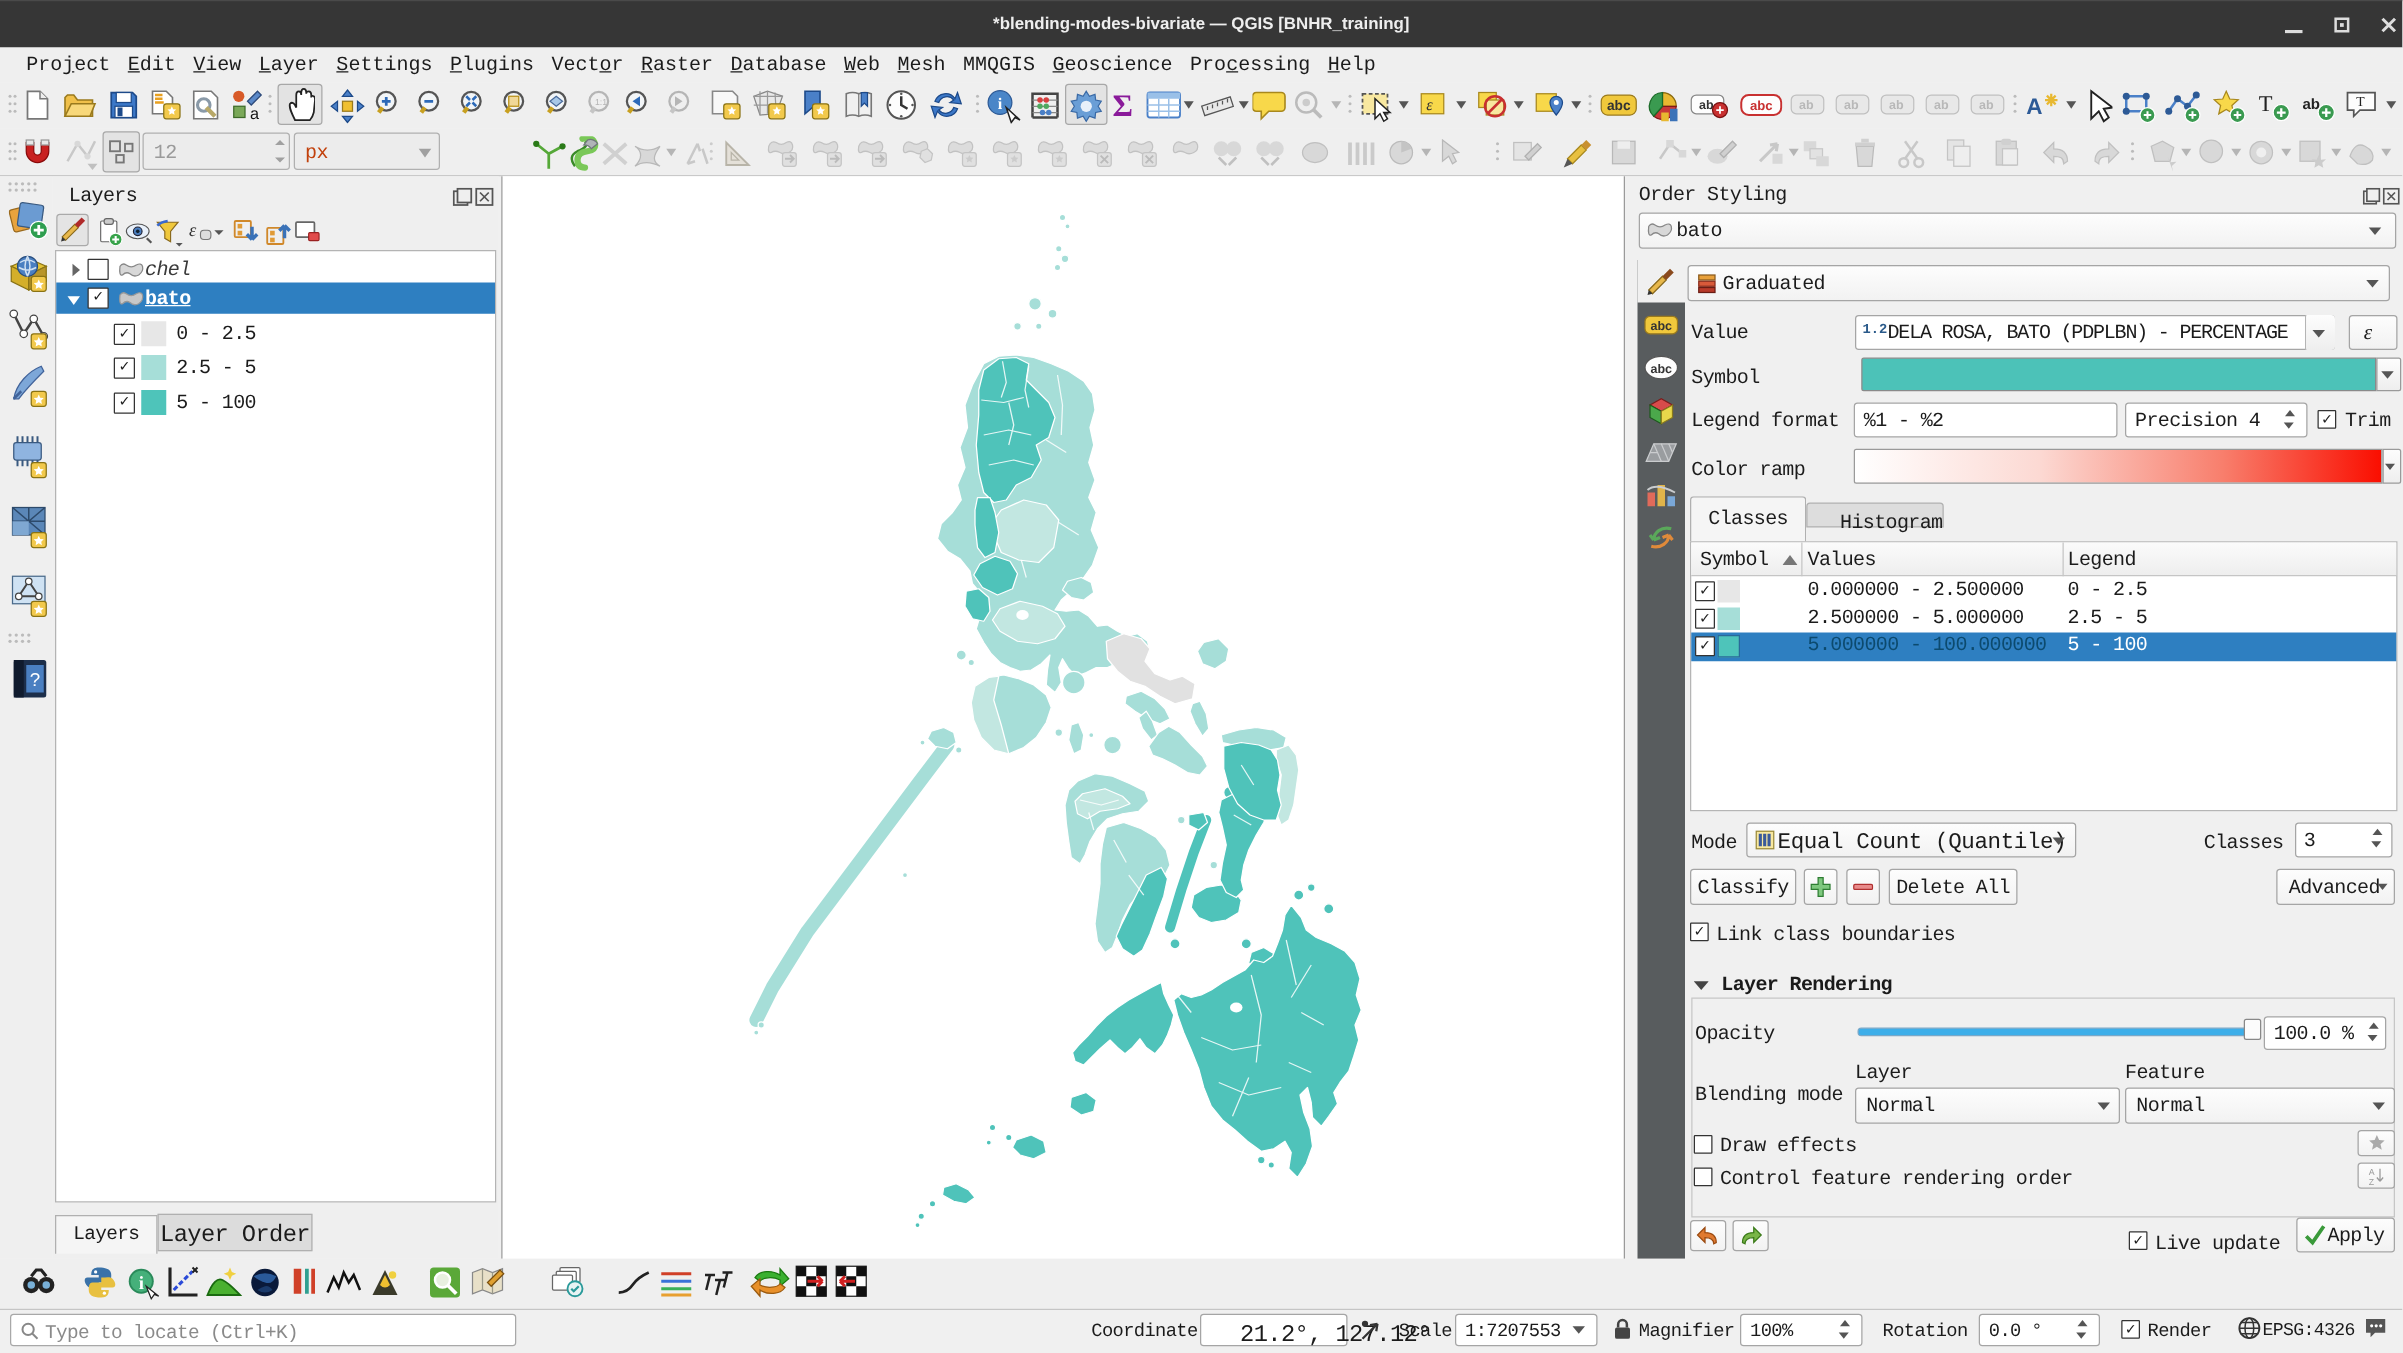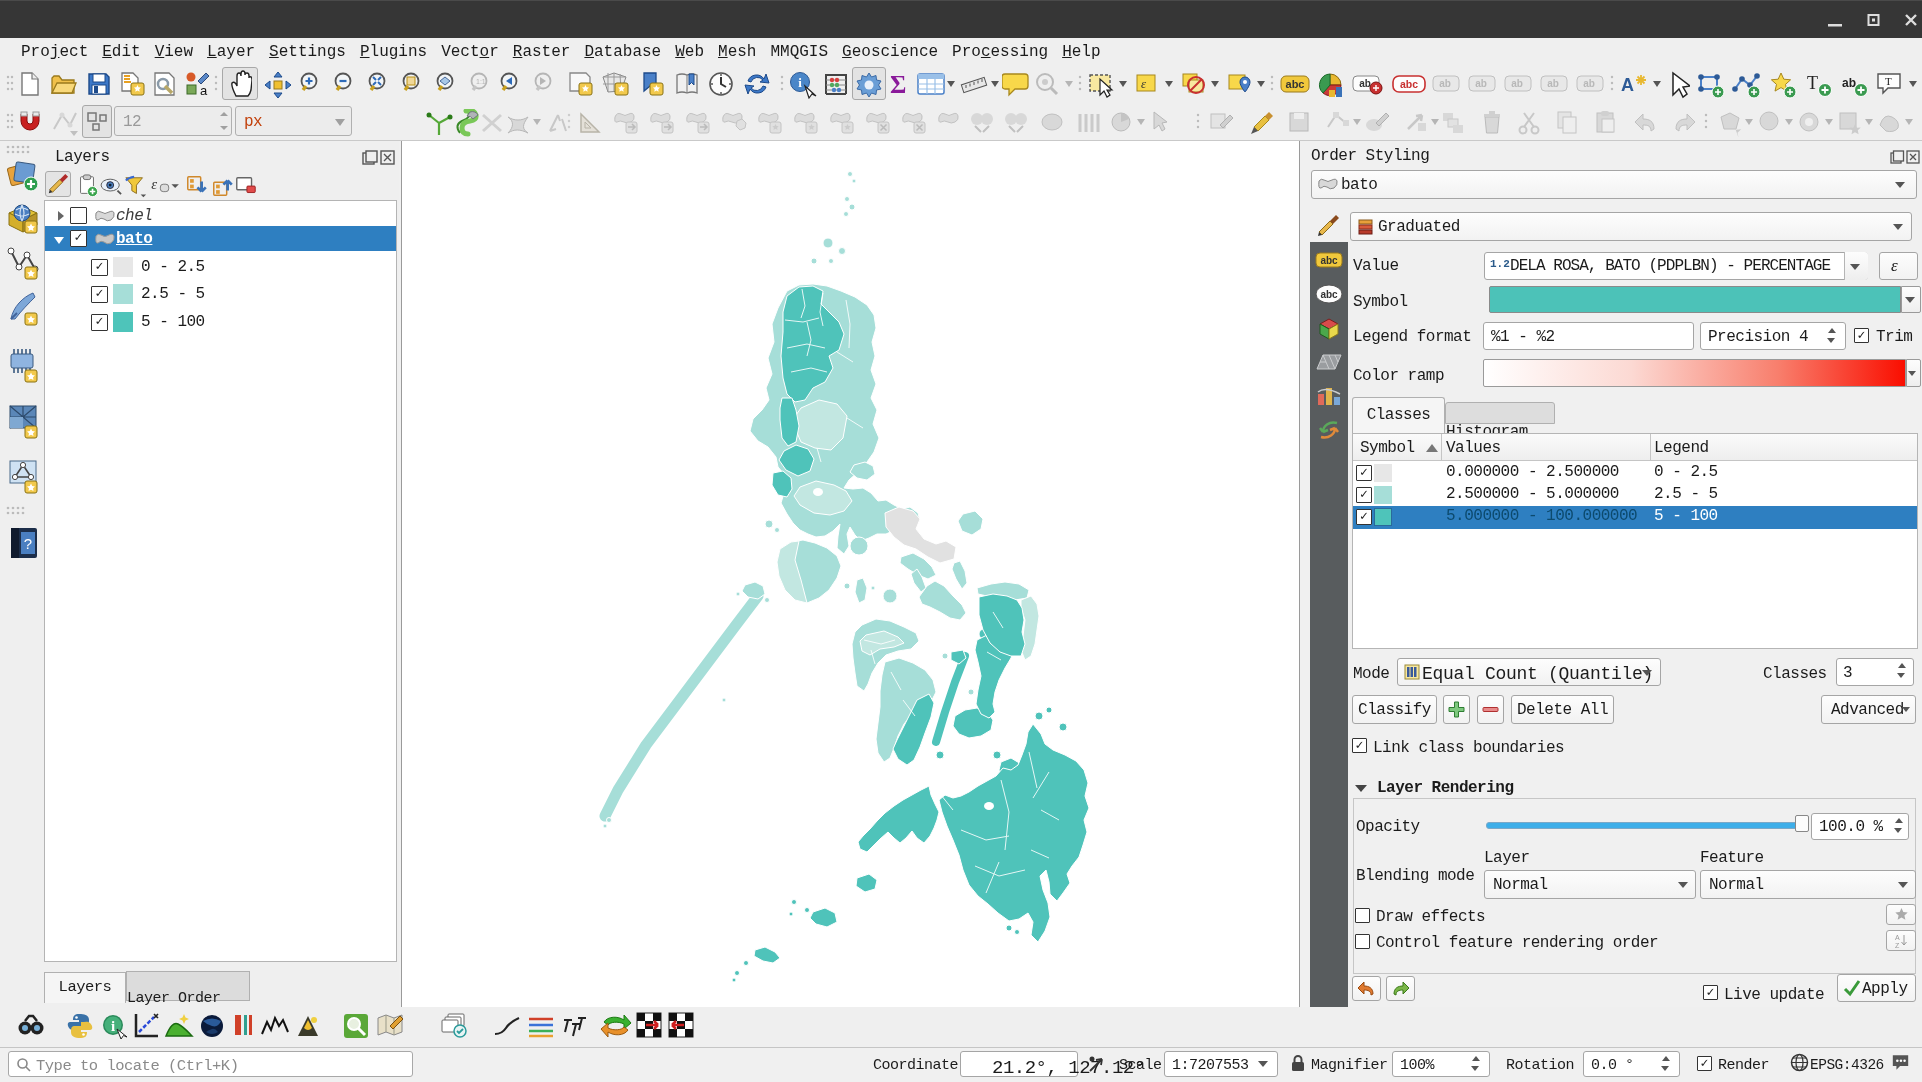--- a/index.html
+++ b/index.html
@@ -18,20 +18,21 @@
 .darr{position:absolute;width:0;height:0;border-left:5px solid transparent;border-right:5px solid transparent;border-top:6px solid #555}
 .uarr{position:absolute;width:0;height:0;border-left:4px solid transparent;border-right:4px solid transparent;border-bottom:5px solid #555}
 .cb{position:absolute;width:15px;height:15px;background:#fff;border:1px solid #333;border-radius:1px;font-size:13px;line-height:13px;text-align:center;font-weight:bold}
 #statusbar{left:0;top:1047px;width:1922px;height:35px;background:#f0f0f0;border-top:1px solid #c5c5c5}
 #bottombar{left:0;top:1007px;width:1922px;height:40px;background:#efefef}
 .slabel{top:1057px;font-size:15px;letter-spacing:-0.5px}
 </style>
 </head>
 <body>
 <div class="abs" id="titlebar">
+    <div class="abs" id="title-text">*blending-modes-bivariate — QGIS [BNHR_training]</div>
 <svg class="abs" style="right:2px;top:10px" width="100" height="18" viewBox="0 0 100 18">
 <rect x="8" y="13" width="14" height="2.5" fill="#ddd"></rect>
 <rect x="48.5" y="4" width="10" height="10" fill="none" stroke="#ddd" stroke-width="2"></rect>
       <rect x="52" y="7.5" width="3" height="3" fill="#ddd"></rect>
 <path d="M86 4 L96 14 M96 4 L86 14" stroke="#ddd" stroke-width="2.4"></path>
 </svg>
 </div>
 <div class="abs" id="menubar">
 <span>Pro<u>j</u>ect</span>
     <span><u>E</u>dit</span>
@@ -797,21 +798,21 @@
 <div class="cb" style="left:49px;top:118px;width:17px;height:17px">✓</div>
 <div class="abs" style="left:71px;top:116px;width:20px;height:20px;background:#e7e7e7"></div>
 <div class="abs" style="left:99px;top:117px;letter-spacing:-0.5px">0 - 2.5</div>
 <div class="cb" style="left:49px;top:145px;width:17px;height:17px">✓</div>
 <div class="abs" style="left:71px;top:143px;width:20px;height:20px;background:#a6ded8"></div>
 <div class="abs" style="left:99px;top:144px;letter-spacing:-0.5px">2.5 - 5</div>
 <div class="cb" style="left:49px;top:173px;width:17px;height:17px">✓</div>
 <div class="abs" style="left:71px;top:171px;width:20px;height:20px;background:#4ec4ba"></div>
 <div class="abs" style="left:99px;top:172px;letter-spacing:-0.5px">5 - 100</div>
 <div class="abs" id="tab-layers" style="left:2px;top:831px;width:82px;height:31px;background:#f5f5f5;border:1px solid #b0b0b0;border-bottom:none;text-align:center;padding-top:5px;font-size:15.5px;letter-spacing:-0.5px">Layers</div>
-<div class="abs" id="tab-order" style="left:84px;top:830px;width:124px;height:30px;background:#dcdcdc;border:1px solid #b0b0b0;text-align:left;padding-top:18px;font-size:15px;letter-spacing:-0.5px">Layer Order</div>
+<div class="abs" id="tab-order" style="left:84px;top:830px;width:124px;height:30px;background:#dcdcdc;border:1px solid #b0b0b0;text-align:center;padding-top:5px;font-size:19px;letter-spacing:-0.5px">Layer Order</div>
 </div>
 
 <div class="abs" id="canvas" style="left:401px;top:141px;width:899px;height:866px;background:#fff;border-left:1px solid #9a9a9a;border-right:1px solid #9a9a9a">
 <svg width="897" height="866" viewBox="0 0 897 866" style="position:absolute;left:0;top:0">
 <g transform="translate(-401,-141)" stroke="#fff" stroke-width="1" stroke-linejoin="round">
 <g fill="#a6ded8">
 <circle cx="849" cy="174" r="2.5"></circle>
           <circle cx="853" cy="181" r="2"></circle>
           <circle cx="846" cy="199" r="2.5"></circle>
           <circle cx="851" cy="207" r="3"></circle>
@@ -1008,21 +1009,21 @@
 <div class="abs" style="left:408px;top:187px;letter-spacing:-0.5px">Precision 4</div>
 <div class="uarr" style="left:528px;top:187px"></div>
     <div class="darr" style="left:527px;top:197px;border-left-width:4px;border-right-width:4px;border-top-width:5px"></div>
 <div class="cb" style="left:554px;top:187px">✓</div>
 <div class="abs" style="left:576px;top:187px;letter-spacing:-0.5px">Trim</div>
 <div class="abs" style="left:53px;top:226px;letter-spacing:-0.5px">Color ramp</div>
 <div class="abs" style="left:183px;top:218px;width:423px;height:28px;border:1px solid #9a9a9a;border-radius:2px 0 0 2px;background:linear-gradient(to right,#ffffff,#fcd9d3 35%,#f87e6c 70%,#fa0e00 100%)"></div>
 <div class="abs" style="left:606px;top:218px;width:15px;height:28px;background:linear-gradient(#fdfdfd,#eee);border:1px solid #9a9a9a;border-radius:0 2px 2px 0"></div>
 <div class="darr" style="left:608px;top:230px;border-left-width:4px;border-right-width:4px;border-top-width:5px"></div>
 <div class="abs" style="left:52px;top:256px;width:93px;height:37px;background:#f5f5f5;border:1px solid #b0b0b0;border-bottom:none;border-radius:3px 3px 0 0;text-align:center;padding-top:8px;letter-spacing:-0.5px">Classes</div>
-<div class="abs" style="left:145px;top:261px;width:110px;height:20px;background:#ddd;border:1px solid #b0b0b0;border-radius:3px 3px 0 0;text-align:left;padding-top:20px;letter-spacing:-0.5px">Histogram</div>
+<div class="abs" style="left:145px;top:261px;width:110px;height:20px;background:#ddd;border:1px solid #b0b0b0;border-radius:3px 3px 0 0;text-align:right;padding-top:6px;letter-spacing:-0.5px">Histogram</div>
 <div class="abs" style="left:52px;top:292px;width:566px;height:216px;background:#fff;border:1px solid #b5b5b5"></div>
 <div class="abs" style="left:53px;top:293px;width:564px;height:27px;background:linear-gradient(#fbfbfb,#eee);border-bottom:1px solid #c5c5c5"></div>
 <div class="abs" style="left:60px;top:298px;letter-spacing:-0.5px">Symbol</div>
 <svg class="abs" style="left:126px;top:303px" width="12" height="8">
       <path d="M6 0 L12 8 L0 8 Z" fill="#777"></path>
     </svg>
 <div class="abs" style="left:141px;top:293px;width:1px;height:27px;background:#c5c5c5"></div>
 <div class="abs" style="left:146px;top:298px;letter-spacing:-0.5px">Values</div>
 <div class="abs" style="left:350px;top:293px;width:1px;height:27px;background:#c5c5c5"></div>
 <div class="abs" style="left:354px;top:298px;letter-spacing:-0.5px">Legend</div>

